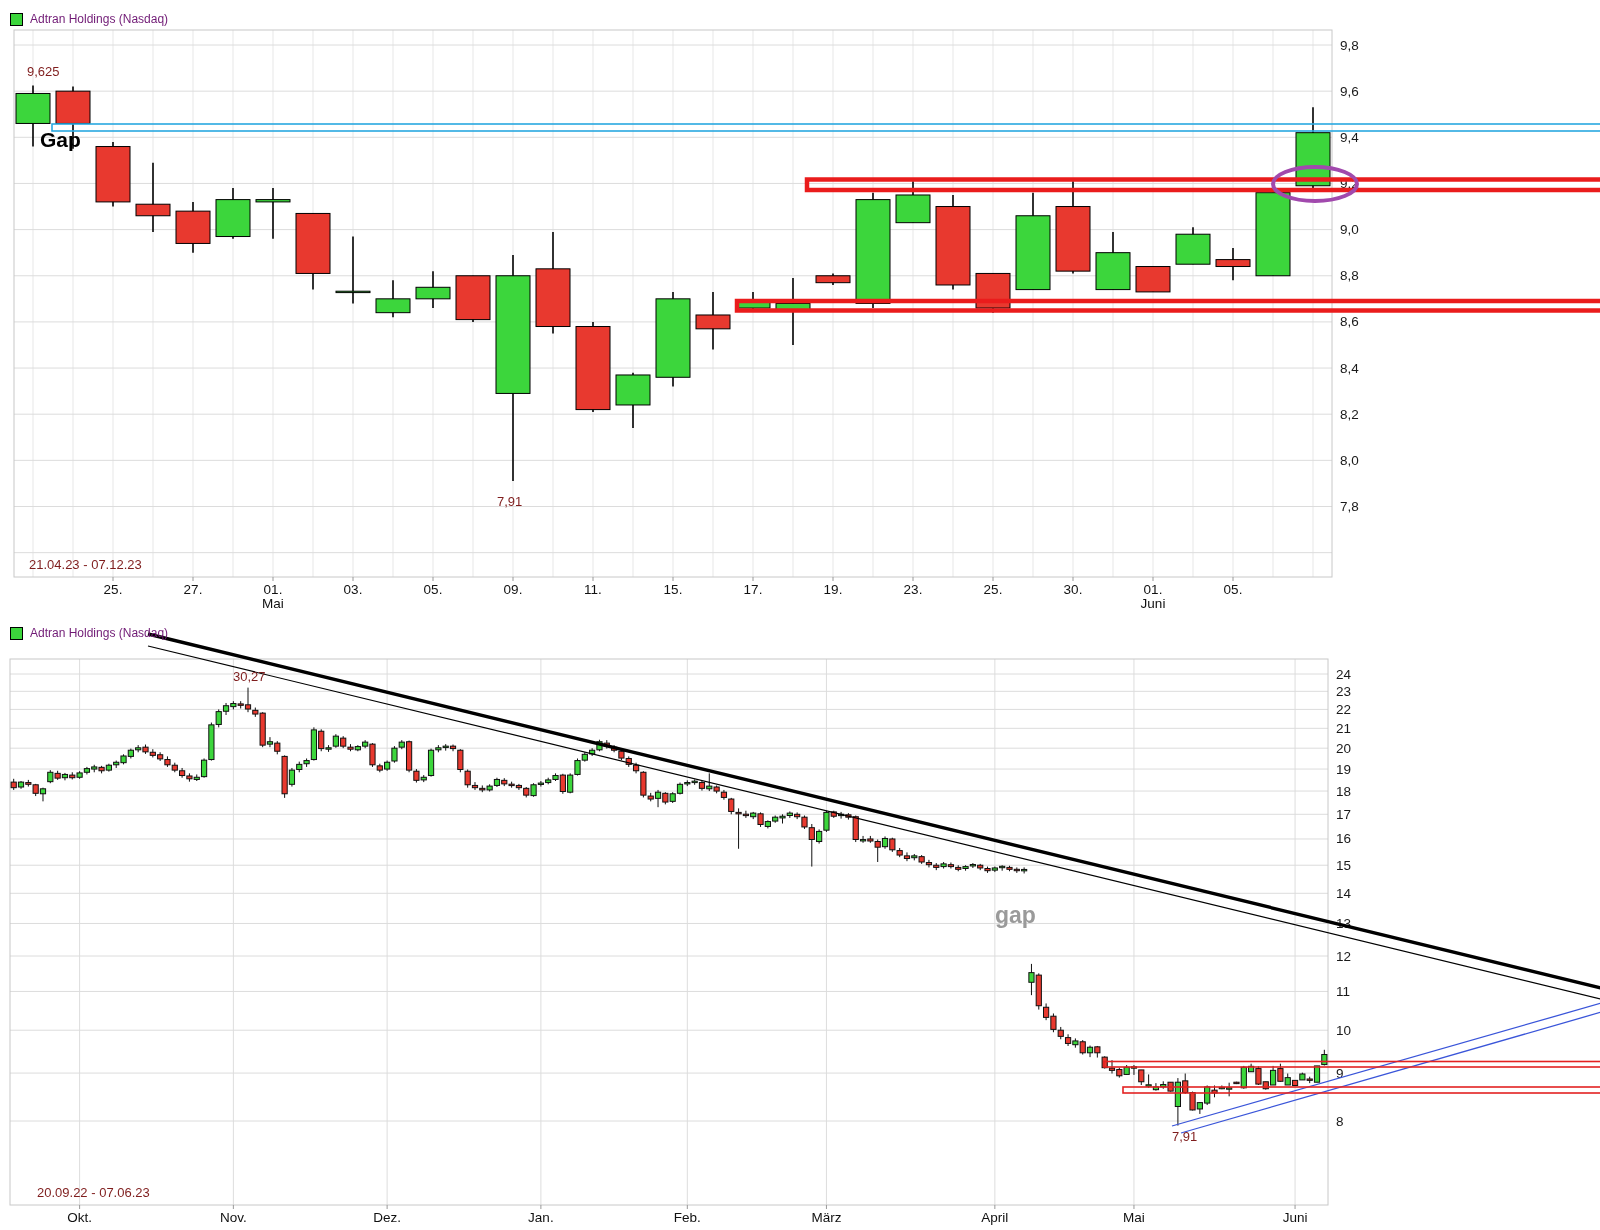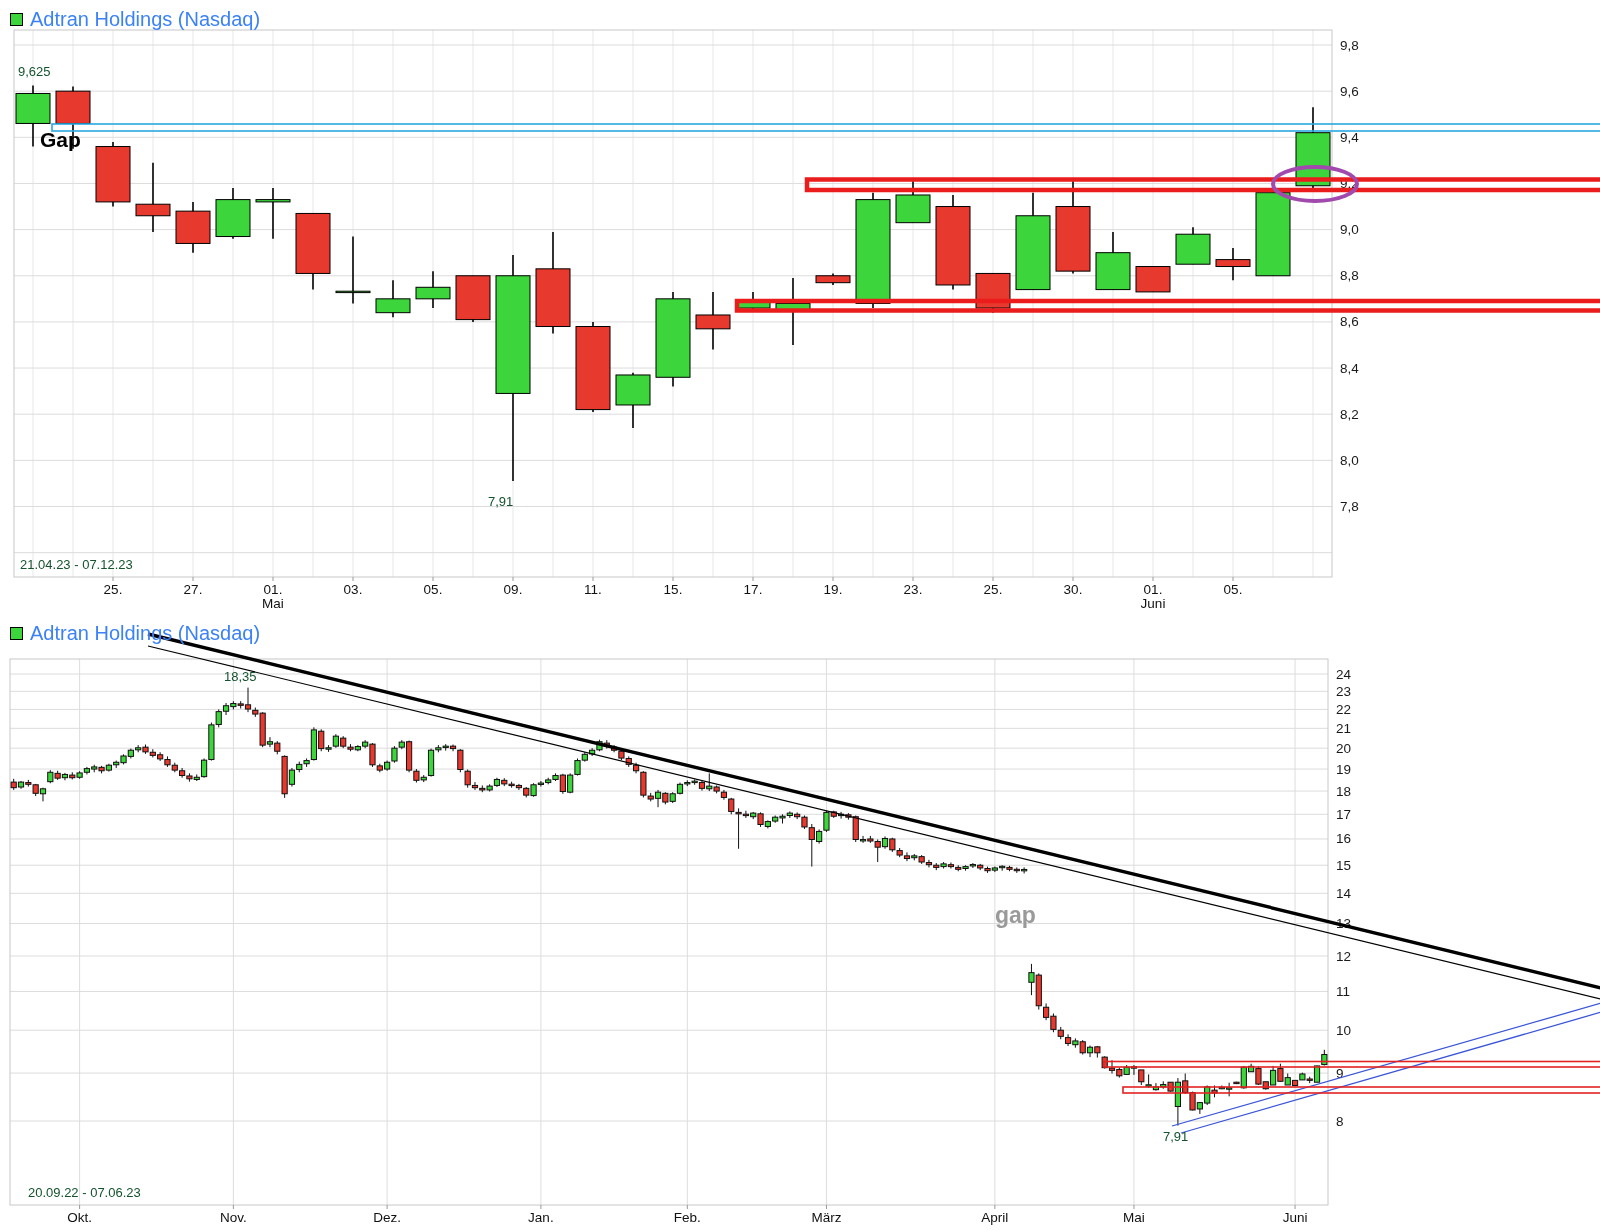--- a/index.html
+++ b/index.html
@@ -1,25 +1,25 @@
 <!DOCTYPE html>
 <html><head>
 <meta charset="utf-8">
 <style>
   html,body{margin:0;padding:0;background:#ffffff;}
   body{width:1600px;height:1230px;position:relative;font-family:"Liberation Sans",sans-serif;overflow:hidden;}
   #stage{position:absolute;left:0;top:0;width:1600px;height:1230px;}
   #chart-svg{position:absolute;left:0;top:0;}
   .legend{position:absolute;left:10px;display:flex;align-items:center;gap:7px;height:14px;}
   .legend .swatch{width:11px;height:11px;background:#3cd63c;border:1px solid #000;display:inline-block;}
-  .legend .ltext{font-size:20px;color:#3b82f6;white-space:nowrap;line-height:14px;}
+  .legend .ltext{font-size:12px;color:#701a75;white-space:nowrap;line-height:14px;}
   #legend-top{top:12px;}
   #legend-bottom{top:626px;}
   .flabel{position:absolute;white-space:nowrap;}
-  .gray-label{font-size:13px;color:#14532d;}
+  .gray-label{font-size:13px;color:#7f1d1d;margin-left:9px;}
   .gap-top{font-size:21px;font-weight:bold;color:#000;}
   .gap-bottom{font-size:23px;font-weight:bold;color:#9a9a9a;}
 </style>
 </head>
 <body>
 
 <div id="stage">
   <svg id="chart-svg" width="1600" height="1230">
       <line x1="33" y1="30" x2="33" y2="577" stroke="#e7e7e7" stroke-width="1"></line>
       <line x1="73" y1="30" x2="73" y2="577" stroke="#e7e7e7" stroke-width="1"></line>
@@ -617,17 +617,17 @@
   <div class="legend" id="legend-bottom">
     <span class="swatch"></span>
     <span class="ltext">Adtran Holdings (Nasdaq)</span>
   </div>
 
   <div class="flabel gray-label" style="left: 18px; top: 64px;">9,625</div>
   <div class="flabel gap-top" style="left: 40px; top: 128px;">Gap</div>
   <div class="flabel gray-label" style="left: 488px; top: 494px;">7,91</div>
   <div class="flabel gray-label" style="left: 20px; top: 557px;">21.04.23 - 07.12.23</div>
 
-  <div class="flabel gray-label" style="left: 224px; top: 669px;">18,35</div>
+  <div class="flabel gray-label" style="left: 224px; top: 669px;">30,27</div>
   <div class="flabel gap-bottom" style="left: 995px; top: 902px;">gap</div>
   <div class="flabel gray-label" style="left: 1163px; top: 1129px;">7,91</div>
   <div class="flabel gray-label" style="left: 28px; top: 1185px;">20.09.22 - 07.06.23</div>
 </div>
 
 </body></html>

